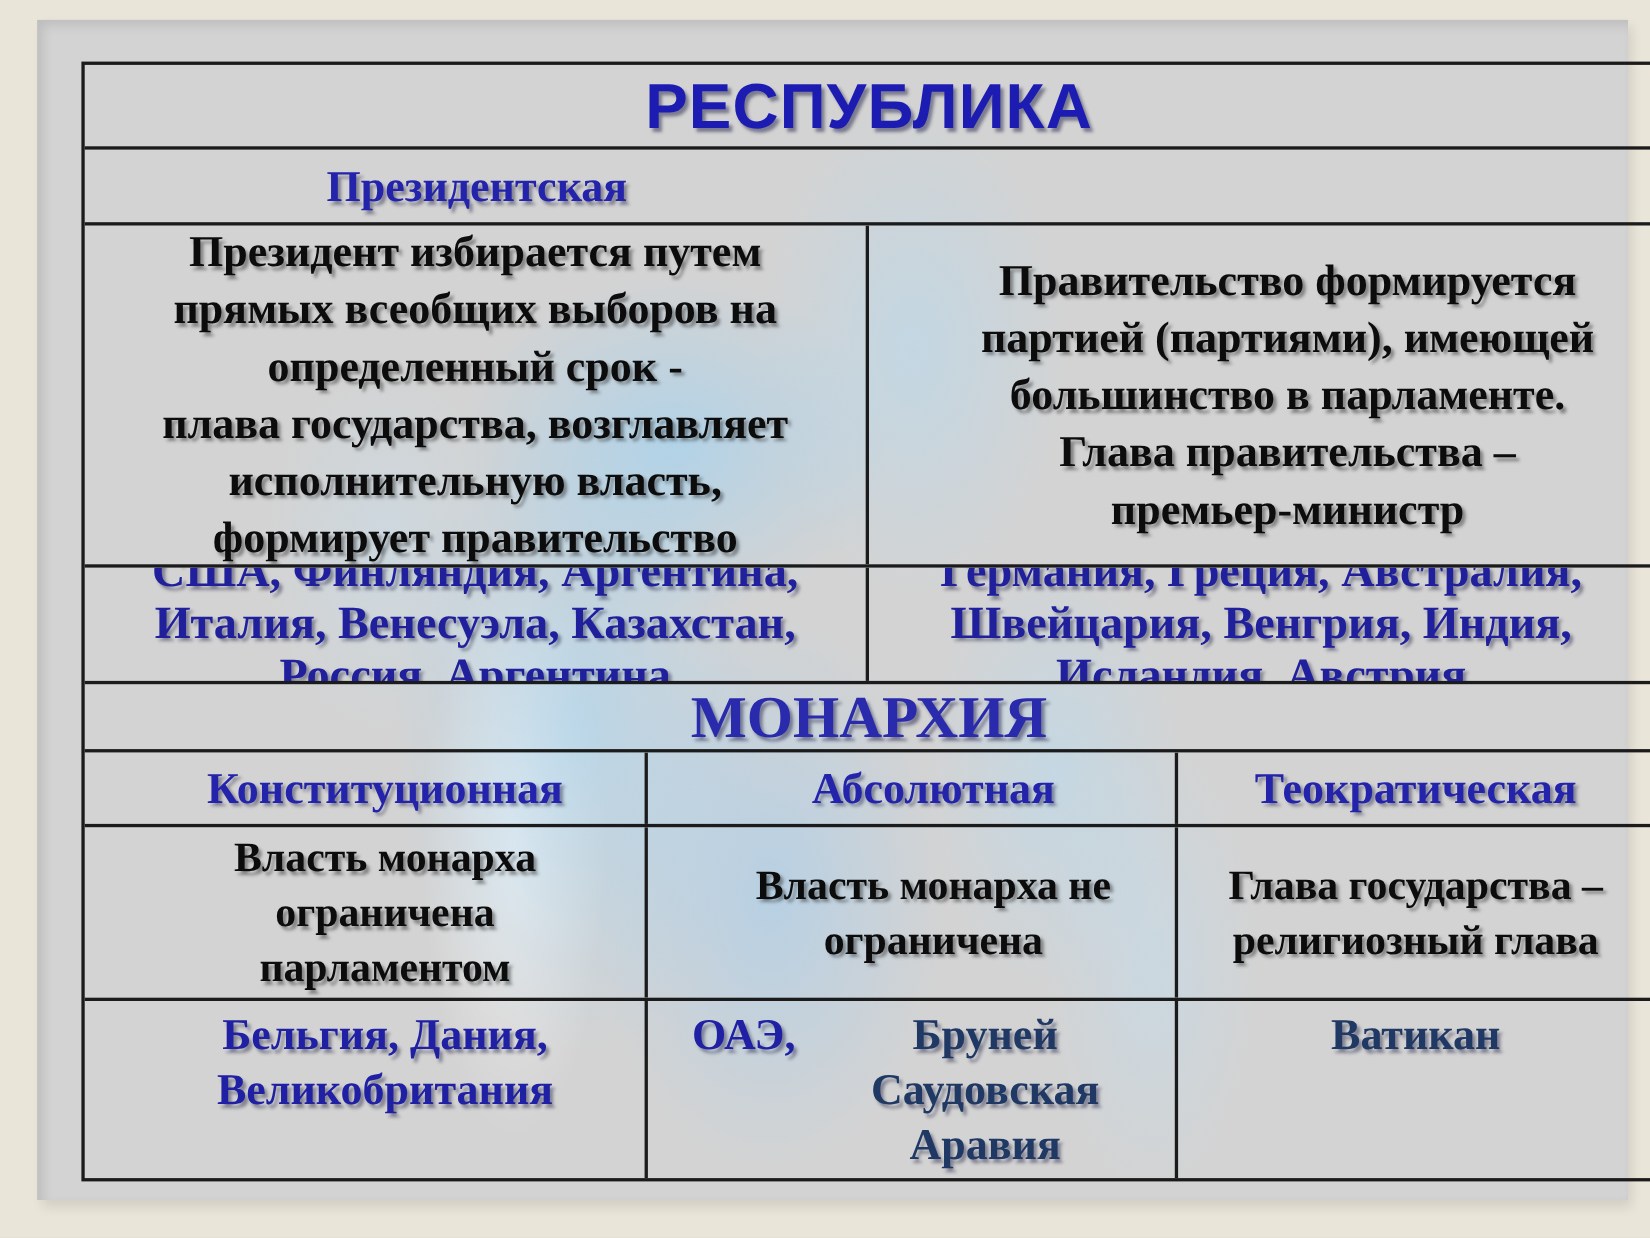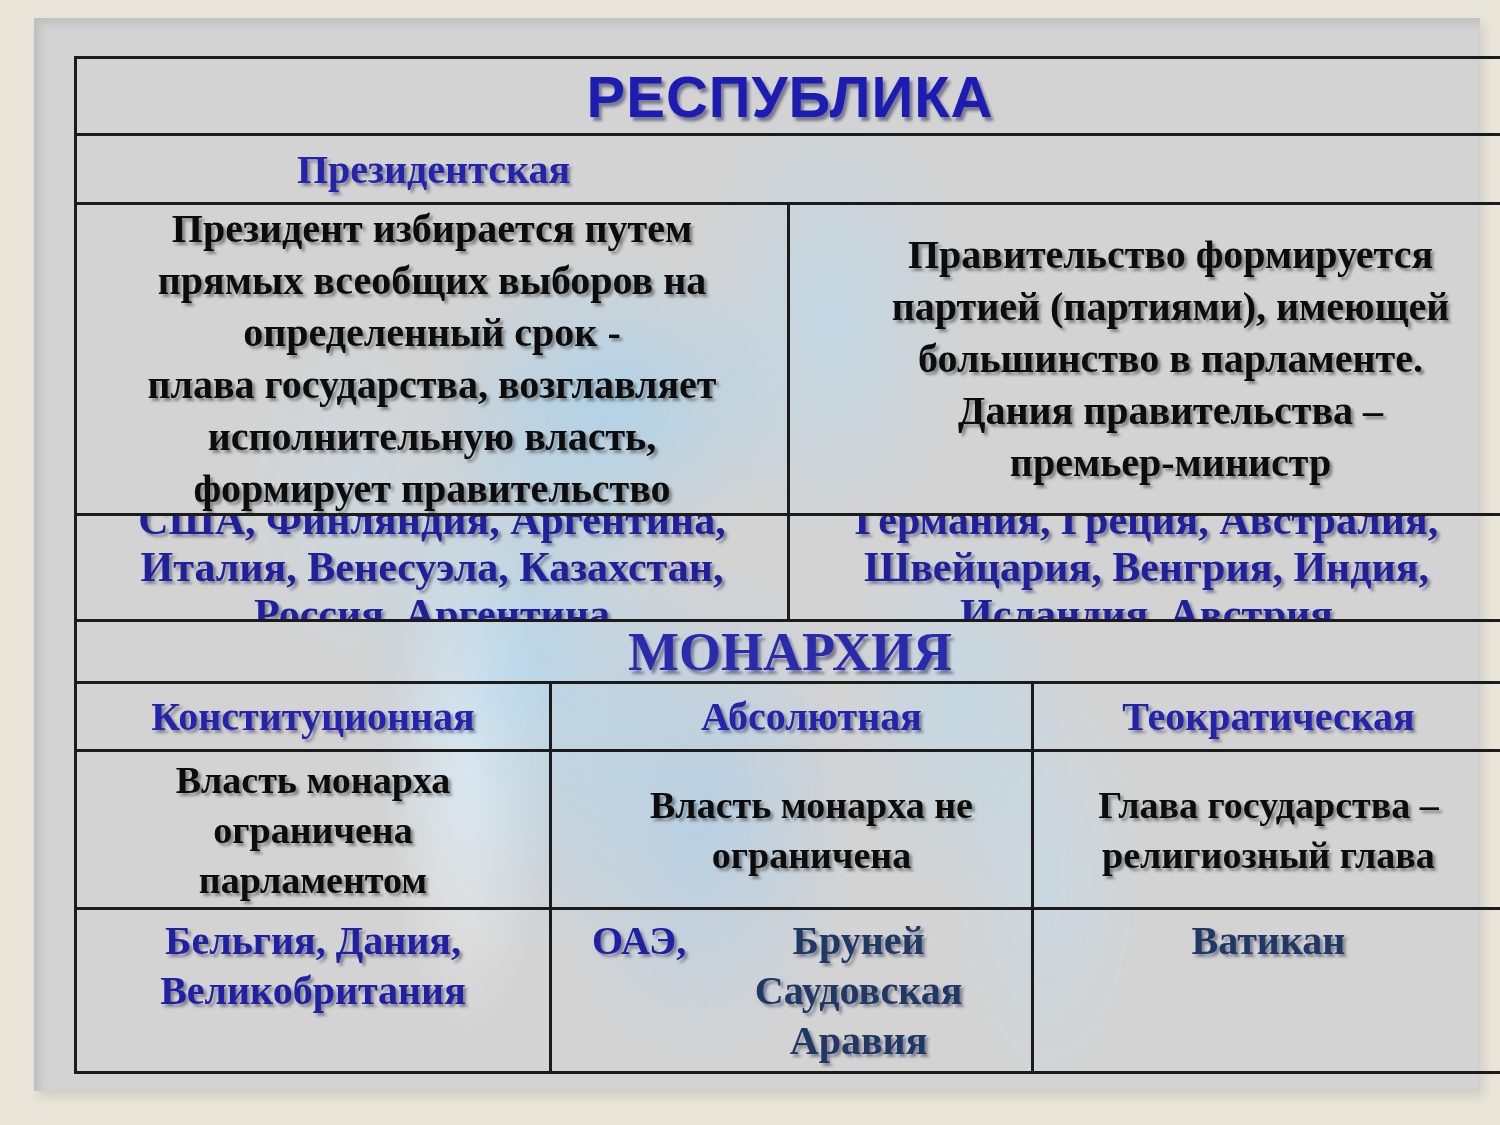--- a/index.html
+++ b/index.html
@@ -68,21 +68,21 @@
     border-right: 3px solid #1b1b1b;
     display: flex;
     align-items: center;
     justify-content: center;
     text-align: center;
     white-space: pre-line;
     overflow: hidden;
   }
   .cell:last-child { border-right: none; }
   .w-half { width: 713px; }
-  .w-m1 { width: 475px; }
+  .w-m1 { width: 475px; margin-left: 37px; }
   .w-m2 { width: 482px; padding-left: 40px; }
   .grow { flex: 1; }
   .top-align { align-items: flex-start; padding-top: 6px; }
 
   .republic-title {
     font-family: "Liberation Sans", sans-serif;
     font-weight: bold;
     font-size: 58px;
     letter-spacing: 1px;
     color: #1c1cb2;
@@ -156,21 +156,21 @@
 прямых всеобщих выборов на
 определенный срок -
 плава государства, возглавляет
 исполнительную власть,
 формирует правительство</span>
         </div>
         <div class="cell grow">
           <span class="body-text">Правительство формируется
 партией (партиями), имеющей
 большинство в парламенте.
-Дания правительства –
+Глава правительства –
 премьер-министр</span>
         </div>
       </div>
 
       <div class="row r4">
         <div class="cell w-half">
           <span class="countries">США, Финляндия, Аргентина,
 Италия, Венесуэла, Казахстан,
 Россия, Аргентина</span>
         </div>

